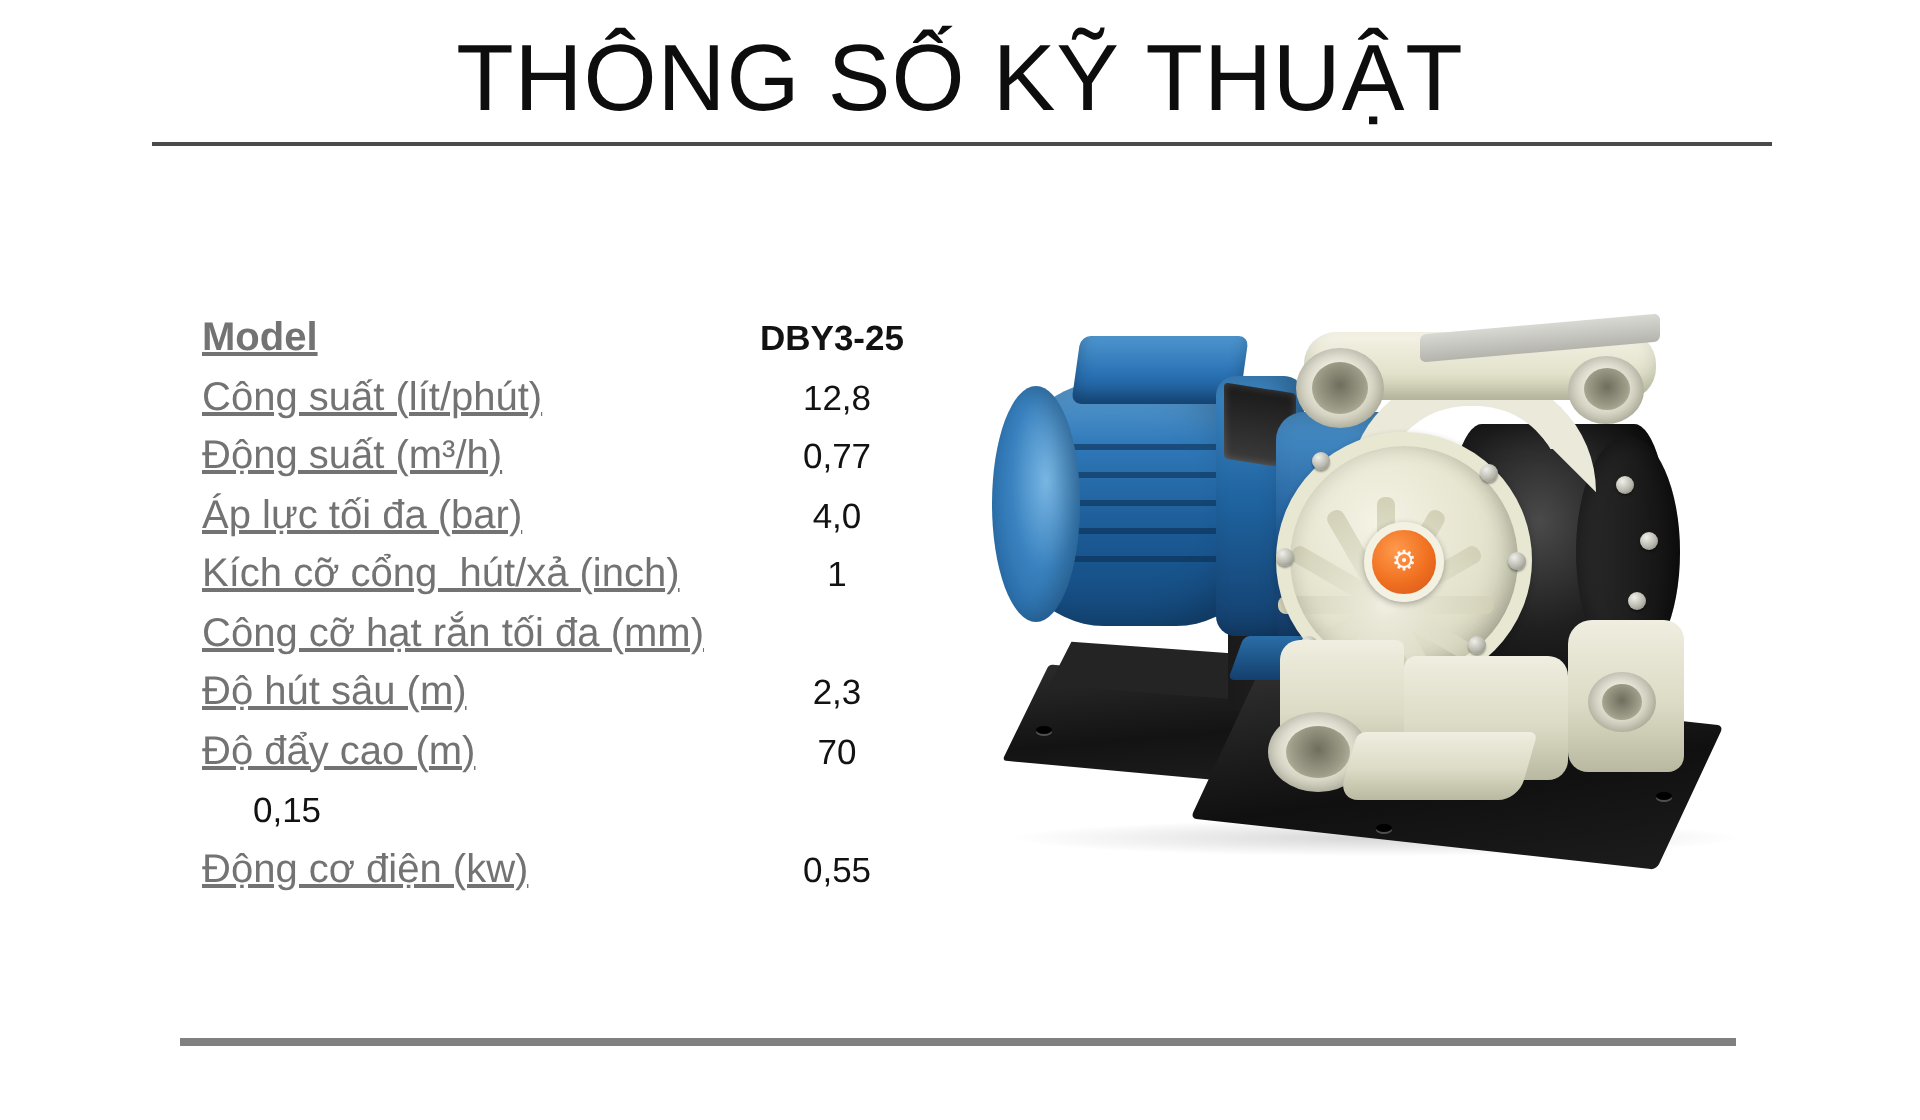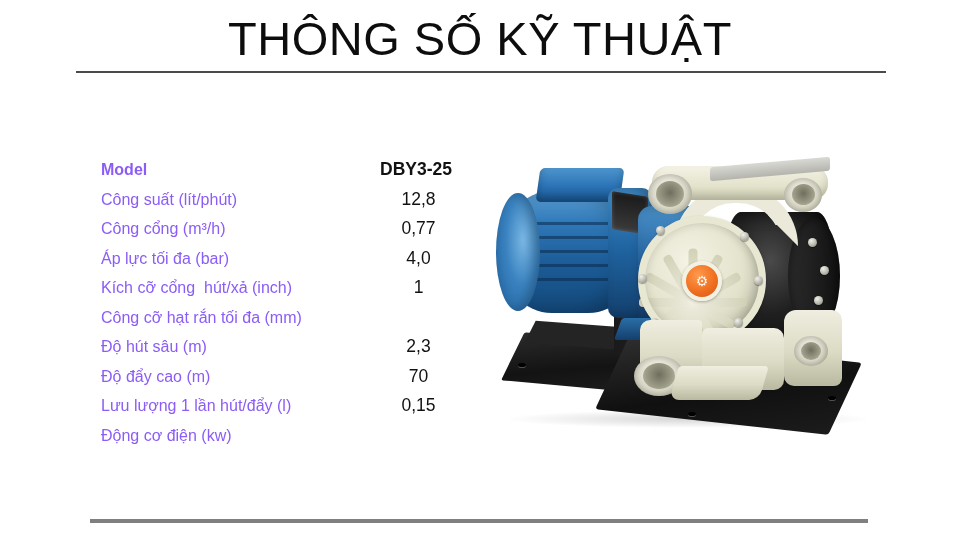--- a/index.html
+++ b/index.html
@@ -56,24 +56,25 @@
     top: 155px;
     width: 360px;
   }
   .spec-row {
     display: flex;
     align-items: baseline;
     height: 29.5px;
   }
   .spec-label {
     flex: 0 0 275px;
-    font-size: 16px;
+    font-size: 20px;
     line-height: 29.5px;
     white-space: pre;
-    color: #8b5cf6;
+    color: #737373;
+    text-decoration: underline;
   }
   .spec-value {
     flex: 0 0 85px;
     text-align: center;
     font-size: 17.5px;
     line-height: 29.5px;
     color: #121212;
   }
   .spec-row.header .spec-label,
   .spec-row.header .spec-value {
@@ -306,21 +307,21 @@
     <div class="spec-label">Model</div>
     <div class="spec-value">DBY3-25</div>
   </div>
 
   <div class="spec-row">
     <div class="spec-label">Công suất (lít/phút)</div>
     <div class="spec-value">12,8</div>
   </div>
 
   <div class="spec-row">
-    <div class="spec-label">Công cổng (m³/h)</div>
+    <div class="spec-label">Động suất (m³/h)</div>
     <div class="spec-value">0,77</div>
   </div>
 
   <div class="spec-row">
     <div class="spec-label">Áp lực tối đa (bar)</div>
     <div class="spec-value">4,0</div>
   </div>
 
   <div class="spec-row">
     <div class="spec-label">Kích cỡ cổng  hút/xả (inch)</div>
@@ -335,26 +336,26 @@
     <div class="spec-label">Độ hút sâu (m)</div>
     <div class="spec-value">2,3</div>
   </div>
 
   <div class="spec-row">
     <div class="spec-label">Độ đẩy cao (m)</div>
     <div class="spec-value">70</div>
   </div>
 
   <div class="spec-row">
-    <div class="spec-label">Lưu lượng 1 lần hút/đẩy (l)</div>
     <div class="spec-value">0,15</div>
   </div>
 
   <div class="spec-row">
     <div class="spec-label">Động cơ điện (kw)</div>
+    <div class="spec-value">0,55</div>
   </div>
 
 </div>
 
 <div id="pump-photo">
 
   <div class="pp pump-shadow"></div>
 
   <div class="pp base-plate-rear"></div>
   <div class="pp base-plate-rear-top"></div>

